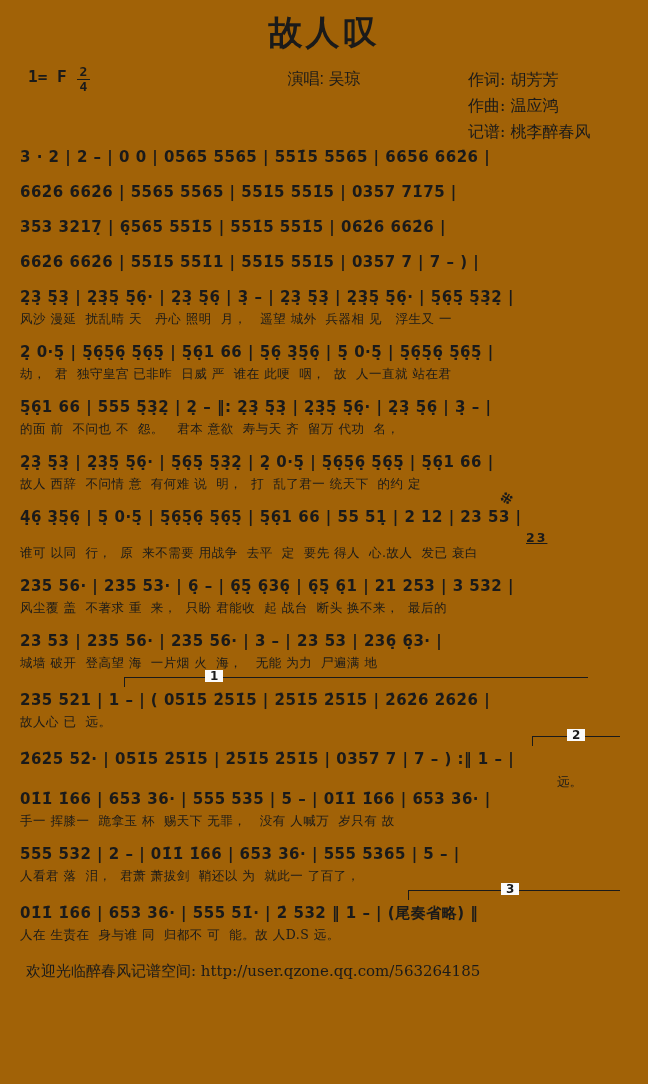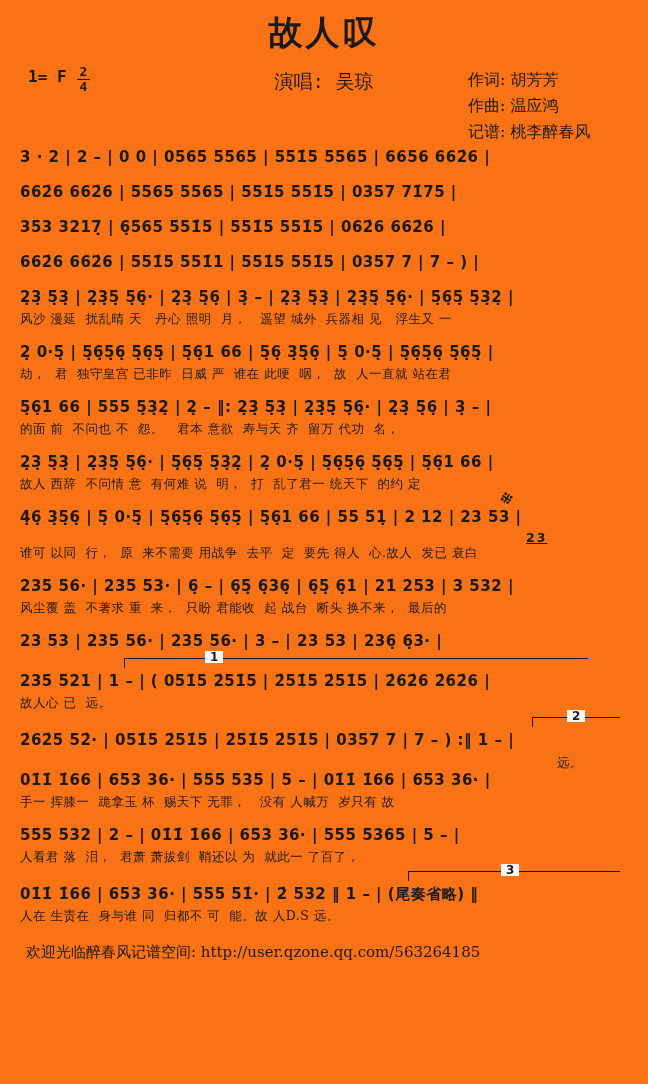--- a/index.html
+++ b/index.html
@@ -1,28 +1,28 @@
 <!DOCTYPE html>
 <html><head>
 <meta charset="utf-8">
 <style>
   html,body{margin:0;padding:0;}
   body{background:#e8e8e8;}
-  .page{position:relative;width:648px;height:1084px;background:#f97316;color:#1a1a1a;
+  .page{position:relative;width:648px;height:1084px;background:#a16207;color:#1a1a1a;
         overflow:hidden;font-family:"DejaVu Sans",sans-serif;margin:0 auto;}
   .title{margin-top:12px;text-align:center;font-size:34px;font-weight:bold;letter-spacing:3px;
          font-family:"DejaVu Serif",serif;line-height:1.2;}
   .meta{position:relative;height:92px;padding-left:23px;}
   .keytime{position:absolute;left:28px;top:14px;display:flex;align-items:flex-start;gap:10px;
            font-weight:bold;font-size:16px;font-family:"DejaVu Sans Mono",monospace;}
   .frac{display:inline-flex;flex-direction:column;align-items:center;line-height:1.05;
         font-size:13px;font-weight:bold;margin-top:-2px;}
   .frac .num{border-bottom:1.6px solid #1a1a1a;padding:0 3px 1px;}
-  .performer{position:absolute;left:0;width:100%;text-align:center;top:16px;font-size:19px;
-             font-family:Liberation Mono, monospace;}
+  .performer{position:absolute;left:0;width:100%;text-align:center;top:16px;font-size:16px;
+             font-family:Liberation Sans, sans-serif;}
   .credits{position:absolute;left:468px;top:14px;font-size:16px;line-height:26px;
            font-family:"DejaVu Serif",serif;}
   .score{padding:0 20px;}
   .sysline{position:relative;margin-bottom:11px;}
   .sysline.with-lyr{margin-bottom:12px;}
   .mt-volta{margin-top:16px;}
   .notation{font-weight:bold;font-size:15px;letter-spacing:.5px;white-space:pre;line-height:24px;}
   .lyrics{font-size:12.5px;white-space:pre;line-height:19px;letter-spacing:.5px;
           font-family:"DejaVu Serif",serif;}
   .gap-lyr .lyrics{margin-top:14px;}
@@ -99,20 +99,21 @@
       <span class="ossia">23</span>
       <div class="notation">4̣6̣ 3̣5̣6̣ | 5̣ 0·5̣ | 5̣6̣5̣6̣ 5̣6̣5̣ | 5̣6̣1 66 | 55 51̣ | 2 12 | 23 53 |</div>
       <div class="lyrics">谁可 以同  行，  原  来不需要 用战争  去平  定  要先 得人  心.故人  发已 衰白</div>
     </div>
     <div class="sysline with-lyr">
       <div class="notation">235 56· | 235 53· | 6̣ – | 6̣5̣ 6̣36̣ | 6̣5̣ 6̣1 | 21 253 | 3 532 |</div>
       <div class="lyrics">风尘覆 盖  不著求 重  来，  只盼 君能收  起 战台  断头 换不来，  最后的</div>
     </div>
     <div class="sysline with-lyr">
       <div class="notation">23 53 | 235 56· | 235 56· | 3 – | 23 53 | 236̣ 6̣3· |</div>
+      <div class="lyrics">城墙 破开  登高望 海  一片烟 火  海，   无能 为力  尸遍满 地</div>
     </div>
 
     <div class="sysline with-lyr mt-volta">
       <div class="volta v1">
         <span class="vnum">1</span>
       </div>
       <div class="notation">235 521 | 1 – | ( 051̇5 2̇51̇5 | 2̇51̇5 2̇51̇5 | 2̇62̇6 2̇62̇6 |</div>
       <div class="lyrics">故人心 已  远。</div>
     </div>
     <div class="sysline mt-volta">

